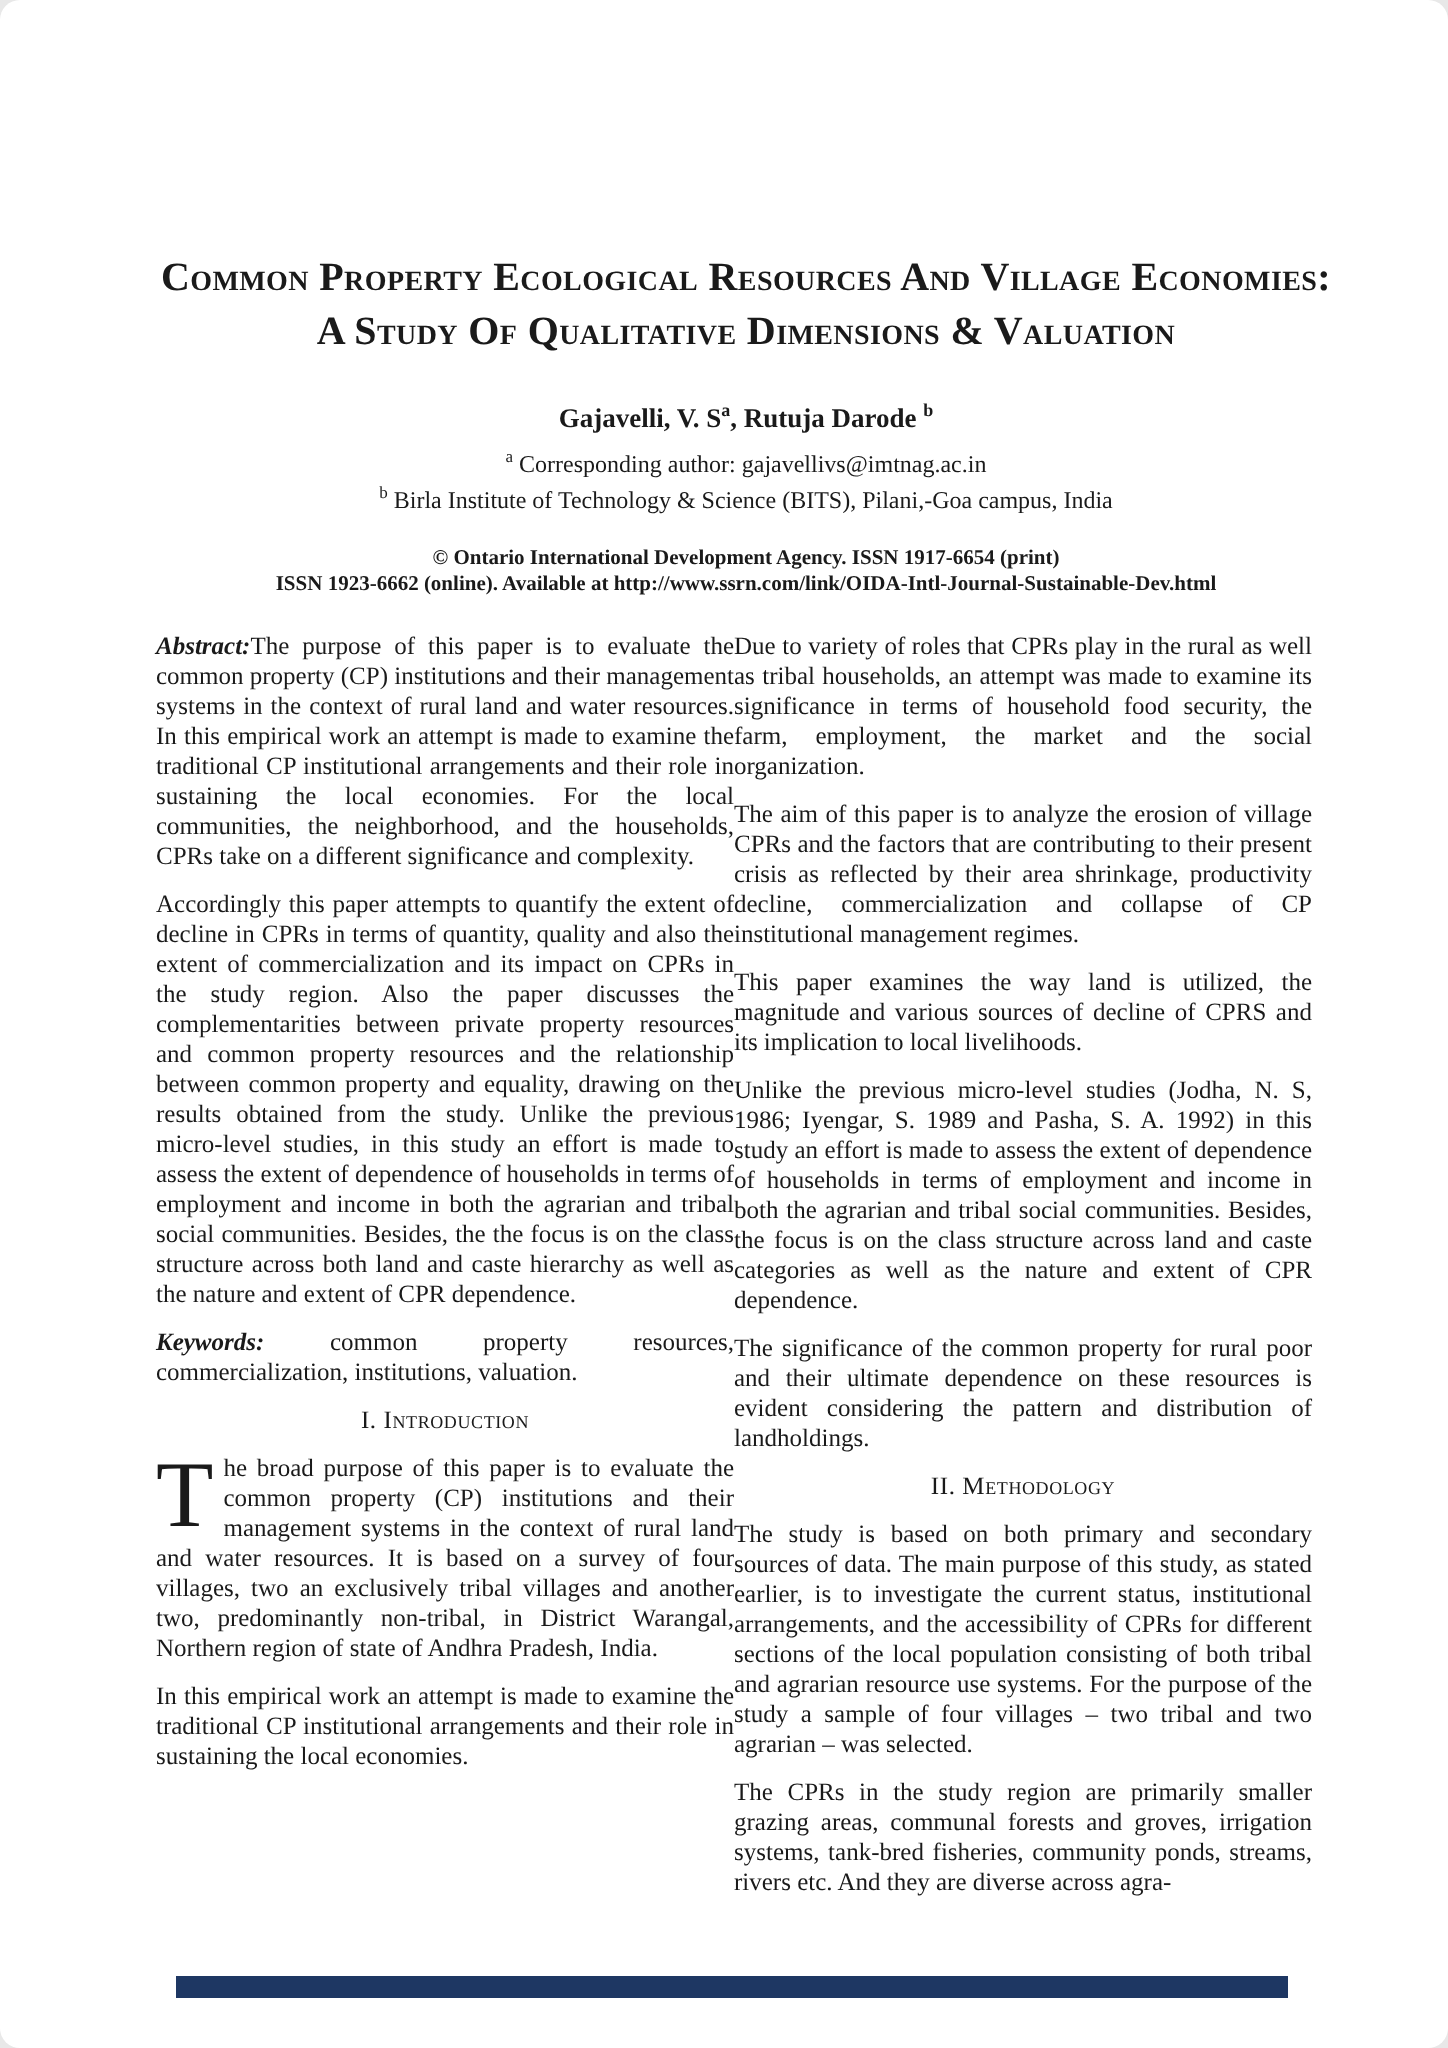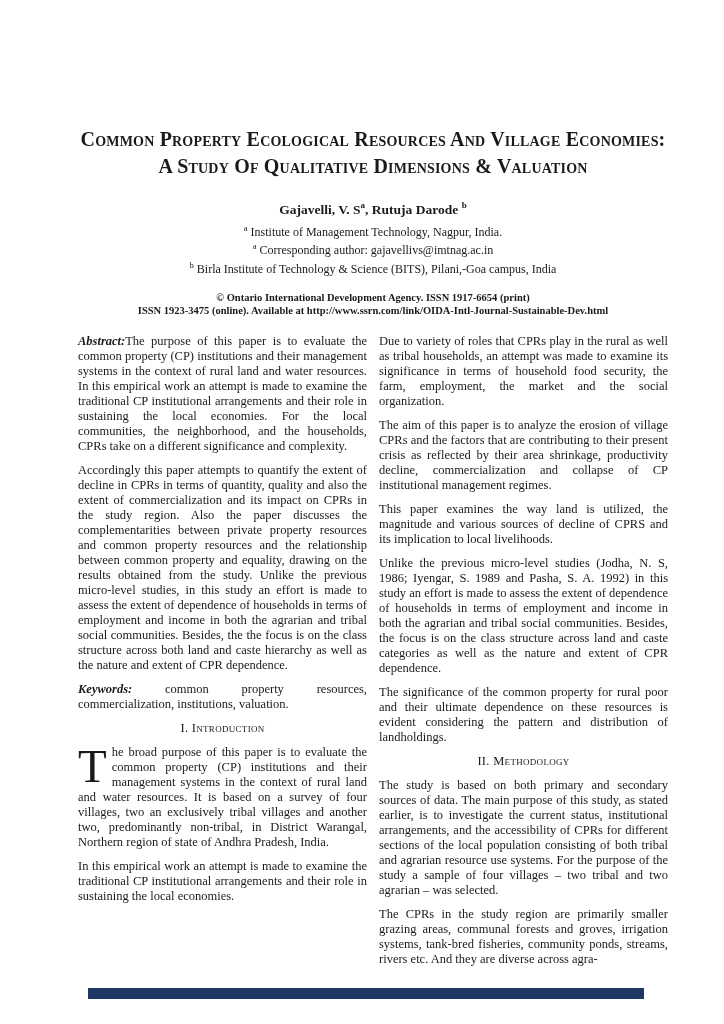--- a/index.html
+++ b/index.html
@@ -6,20 +6,21 @@
   .page{
     position:relative;
     width:724px;height:1024px;
     margin:0 auto;
     background:#ffffff;
     font-family:"Liberation Serif","DejaVu Serif",serif;
     color:#1a1a1a;
     box-sizing:border-box;
     padding:126px 56px 0 78px;
     overflow:hidden;
+    border-radius:10px;
   }
   
   .title{
     margin:0 0 20px 0;
     text-align:center;
     font-size:20px;
     line-height:27px;
     font-weight:700;
     font-variant:small-caps;
     letter-spacing:.2px;
@@ -36,21 +37,20 @@
   .imprint{
     margin-top:15px;
     text-align:center;
     font-size:10.5px;
     font-weight:700;
     line-height:13px;
   }
   
   .columns{
     display:flex;
-    gap:12px;
     margin-top:17px;
   }
   .col{
     width:289px;
     font-size:12.5px;
     line-height:15px;
     text-align:justify;
   }
   .col p{margin:0 0 9px 0;}
   .lead{font-weight:700;font-style:italic;}
@@ -83,28 +83,27 @@
 
 <div class="page">
 
   <h1 class="title">Common Property Ecological Resources And Village Economies: A Study Of Qualitative Dimensions &amp; Valuation</h1>
 
   <div class="authors">
     <span>Gajavelli, V. S</span><sup>a</sup><span>, </span><span>Rutuja Darode</span> <sup>b</sup>
   </div>
 
   <div class="affiliations">
-    <div><sup>a</sup><span> Institute of Management Technology, Nagpur, India.</span></div>
     <div><sup>a</sup><span> Corresponding author: gajavellivs@imtnag.ac.in</span></div>
     <div><sup>b</sup><span> Birla Institute of Technology &amp; Science (BITS), Pilani,-Goa campus, India</span></div>
   </div>
 
   <div class="imprint">
     <div>© Ontario International Development Agency. ISSN 1917-6654 (print)</div>
-    <div>ISSN 1923-3475 (online). Available at http://www.ssrn.com/link/OIDA-Intl-Journal-Sustainable-Dev.html</div>
+    <div>ISSN 1923-6662 (online). Available at http://www.ssrn.com/link/OIDA-Intl-Journal-Sustainable-Dev.html</div>
   </div>
 
   <div class="columns">
 
     <section class="col">
       <p><span class="lead">Abstract:</span><span>The purpose of this paper is to evaluate the common property (CP) institutions and their management systems in the context of rural land and water resources.  In this empirical work an attempt is made to examine the traditional CP institutional arrangements and their role in sustaining the local economies. For the local communities, the neighborhood, and the households, CPRs take on a different significance and complexity.</span></p>
       <p>Accordingly this paper attempts to quantify the extent of decline in CPRs in terms of quantity, quality and also the extent of commercialization and its impact on CPRs in the study region. Also the paper discusses the complementarities between private  property resources and common property resources and the relationship between common property and equality, drawing on the results obtained from the study. Unlike the previous micro-level studies, in this study an effort is made to assess the extent of dependence of households in terms of employment and income in both the agrarian and tribal social communities. Besides, the the focus is on the class structure across both land and caste hierarchy as well as the nature and extent of CPR dependence.</p>
       <p><span class="lead">Keywords:</span><span> common property resources, commercialization, institutions, valuation.</span></p>
       <h2 class="section-heading">I. Introduction</h2>
       <p><span class="dropcap">T</span><span>he broad purpose of this paper is to evaluate the common property (CP) institutions and their management systems in the context of rural land and water resources. It is based on a survey of four villages, two an exclusively tribal villages and another two, predominantly non-tribal, in District Warangal, Northern region of state of Andhra Pradesh, India.</span></p>

